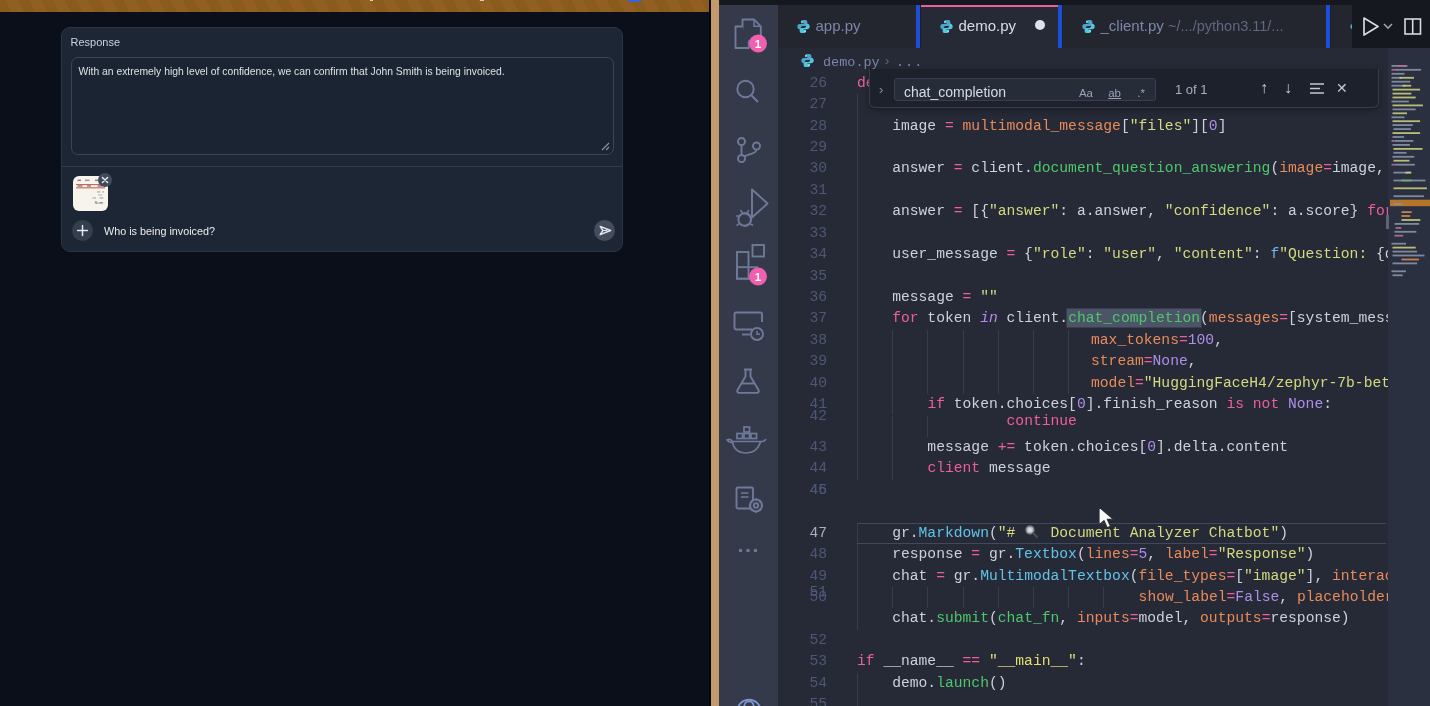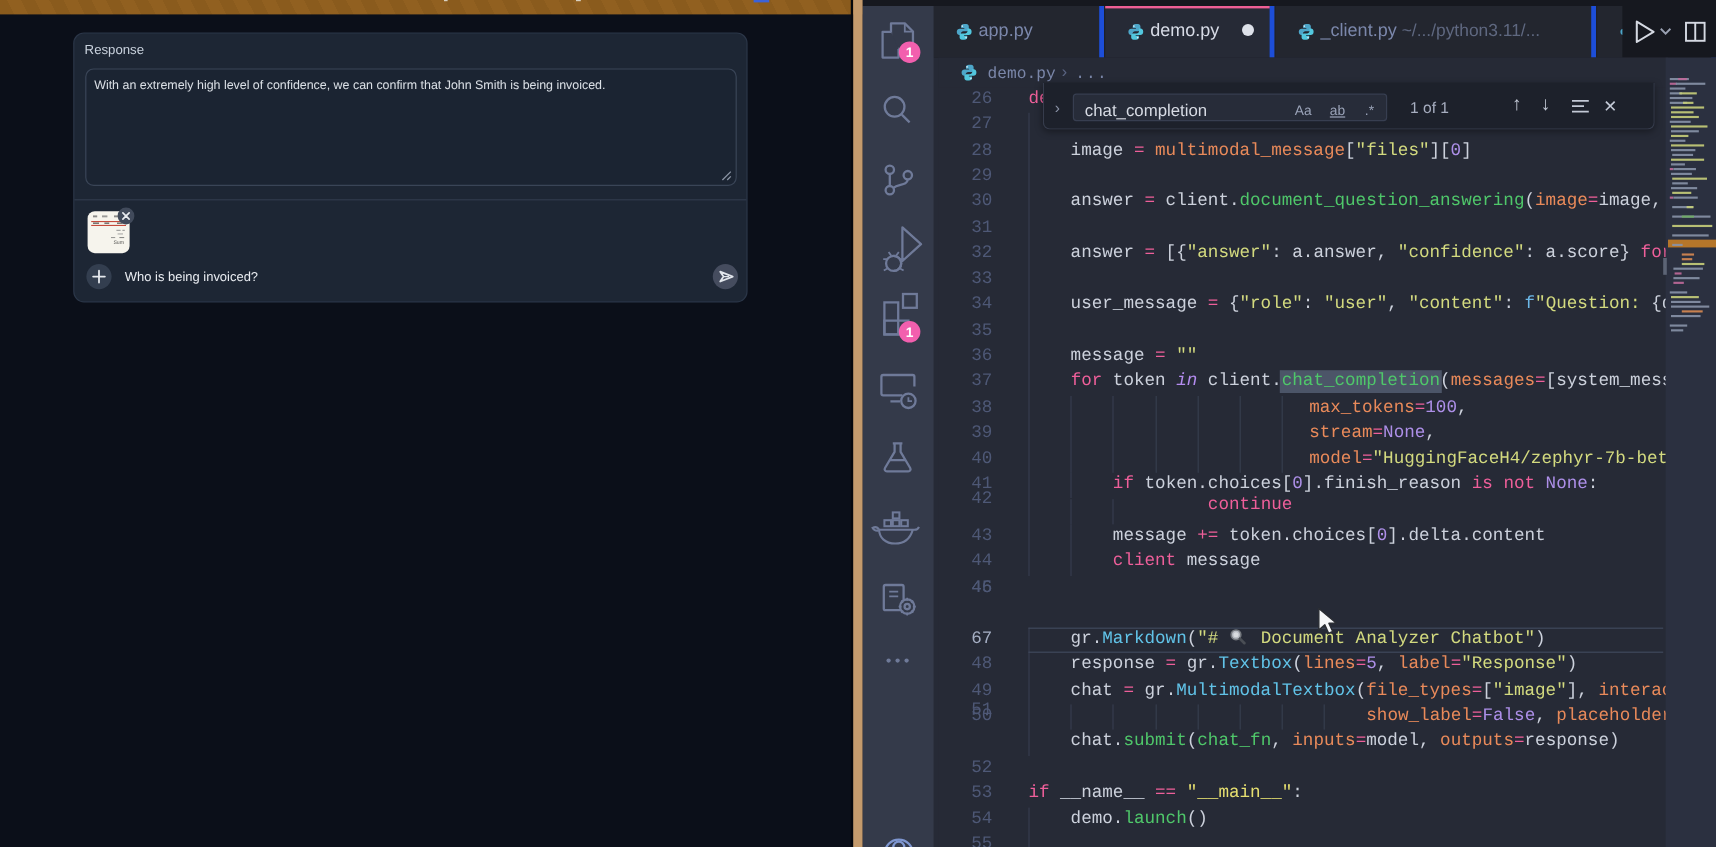--- a/index.html
+++ b/index.html
@@ -285,21 +285,21 @@
 <div class="gn" style="top:260.4px">37</div>
 <div class="gn" style="top:281.8px">38</div>
 <div class="gn" style="top:303.2px">39</div>
 <div class="gn" style="top:324.7px">40</div>
 <div class="gn" style="top:346.1px">41</div>
 <div class="gn" style="top:358px">42</div>
 <div class="gn" style="top:389.0px">43</div>
 <div class="gn" style="top:410.4px">44</div>
 <div class="gn" style="top:431.8px">45</div>
 <div class="gn" style="top:432px">46</div>
-<div class="gn cur" style="top:474.7px">67</div>
+<div class="gn cur" style="top:474.7px">47</div>
 <div class="gn" style="top:496.1px">48</div>
 <div class="gn" style="top:517.6px">49</div>
 <div class="gn" style="top:539.0px">50</div>
 <div class="gn" style="top:534px">51</div>
 <div class="gn" style="top:581.9px">52</div>
 <div class="gn" style="top:603.3px">53</div>
 <div class="gn" style="top:624.7px">54</div>
 <div class="gn" style="top:646.2px">55</div>
       <div id="breadcrumb">
         <span style="position:absolute;left:18px;top:5px"><svg width="15" height="15" viewBox="0 0 16 16">

